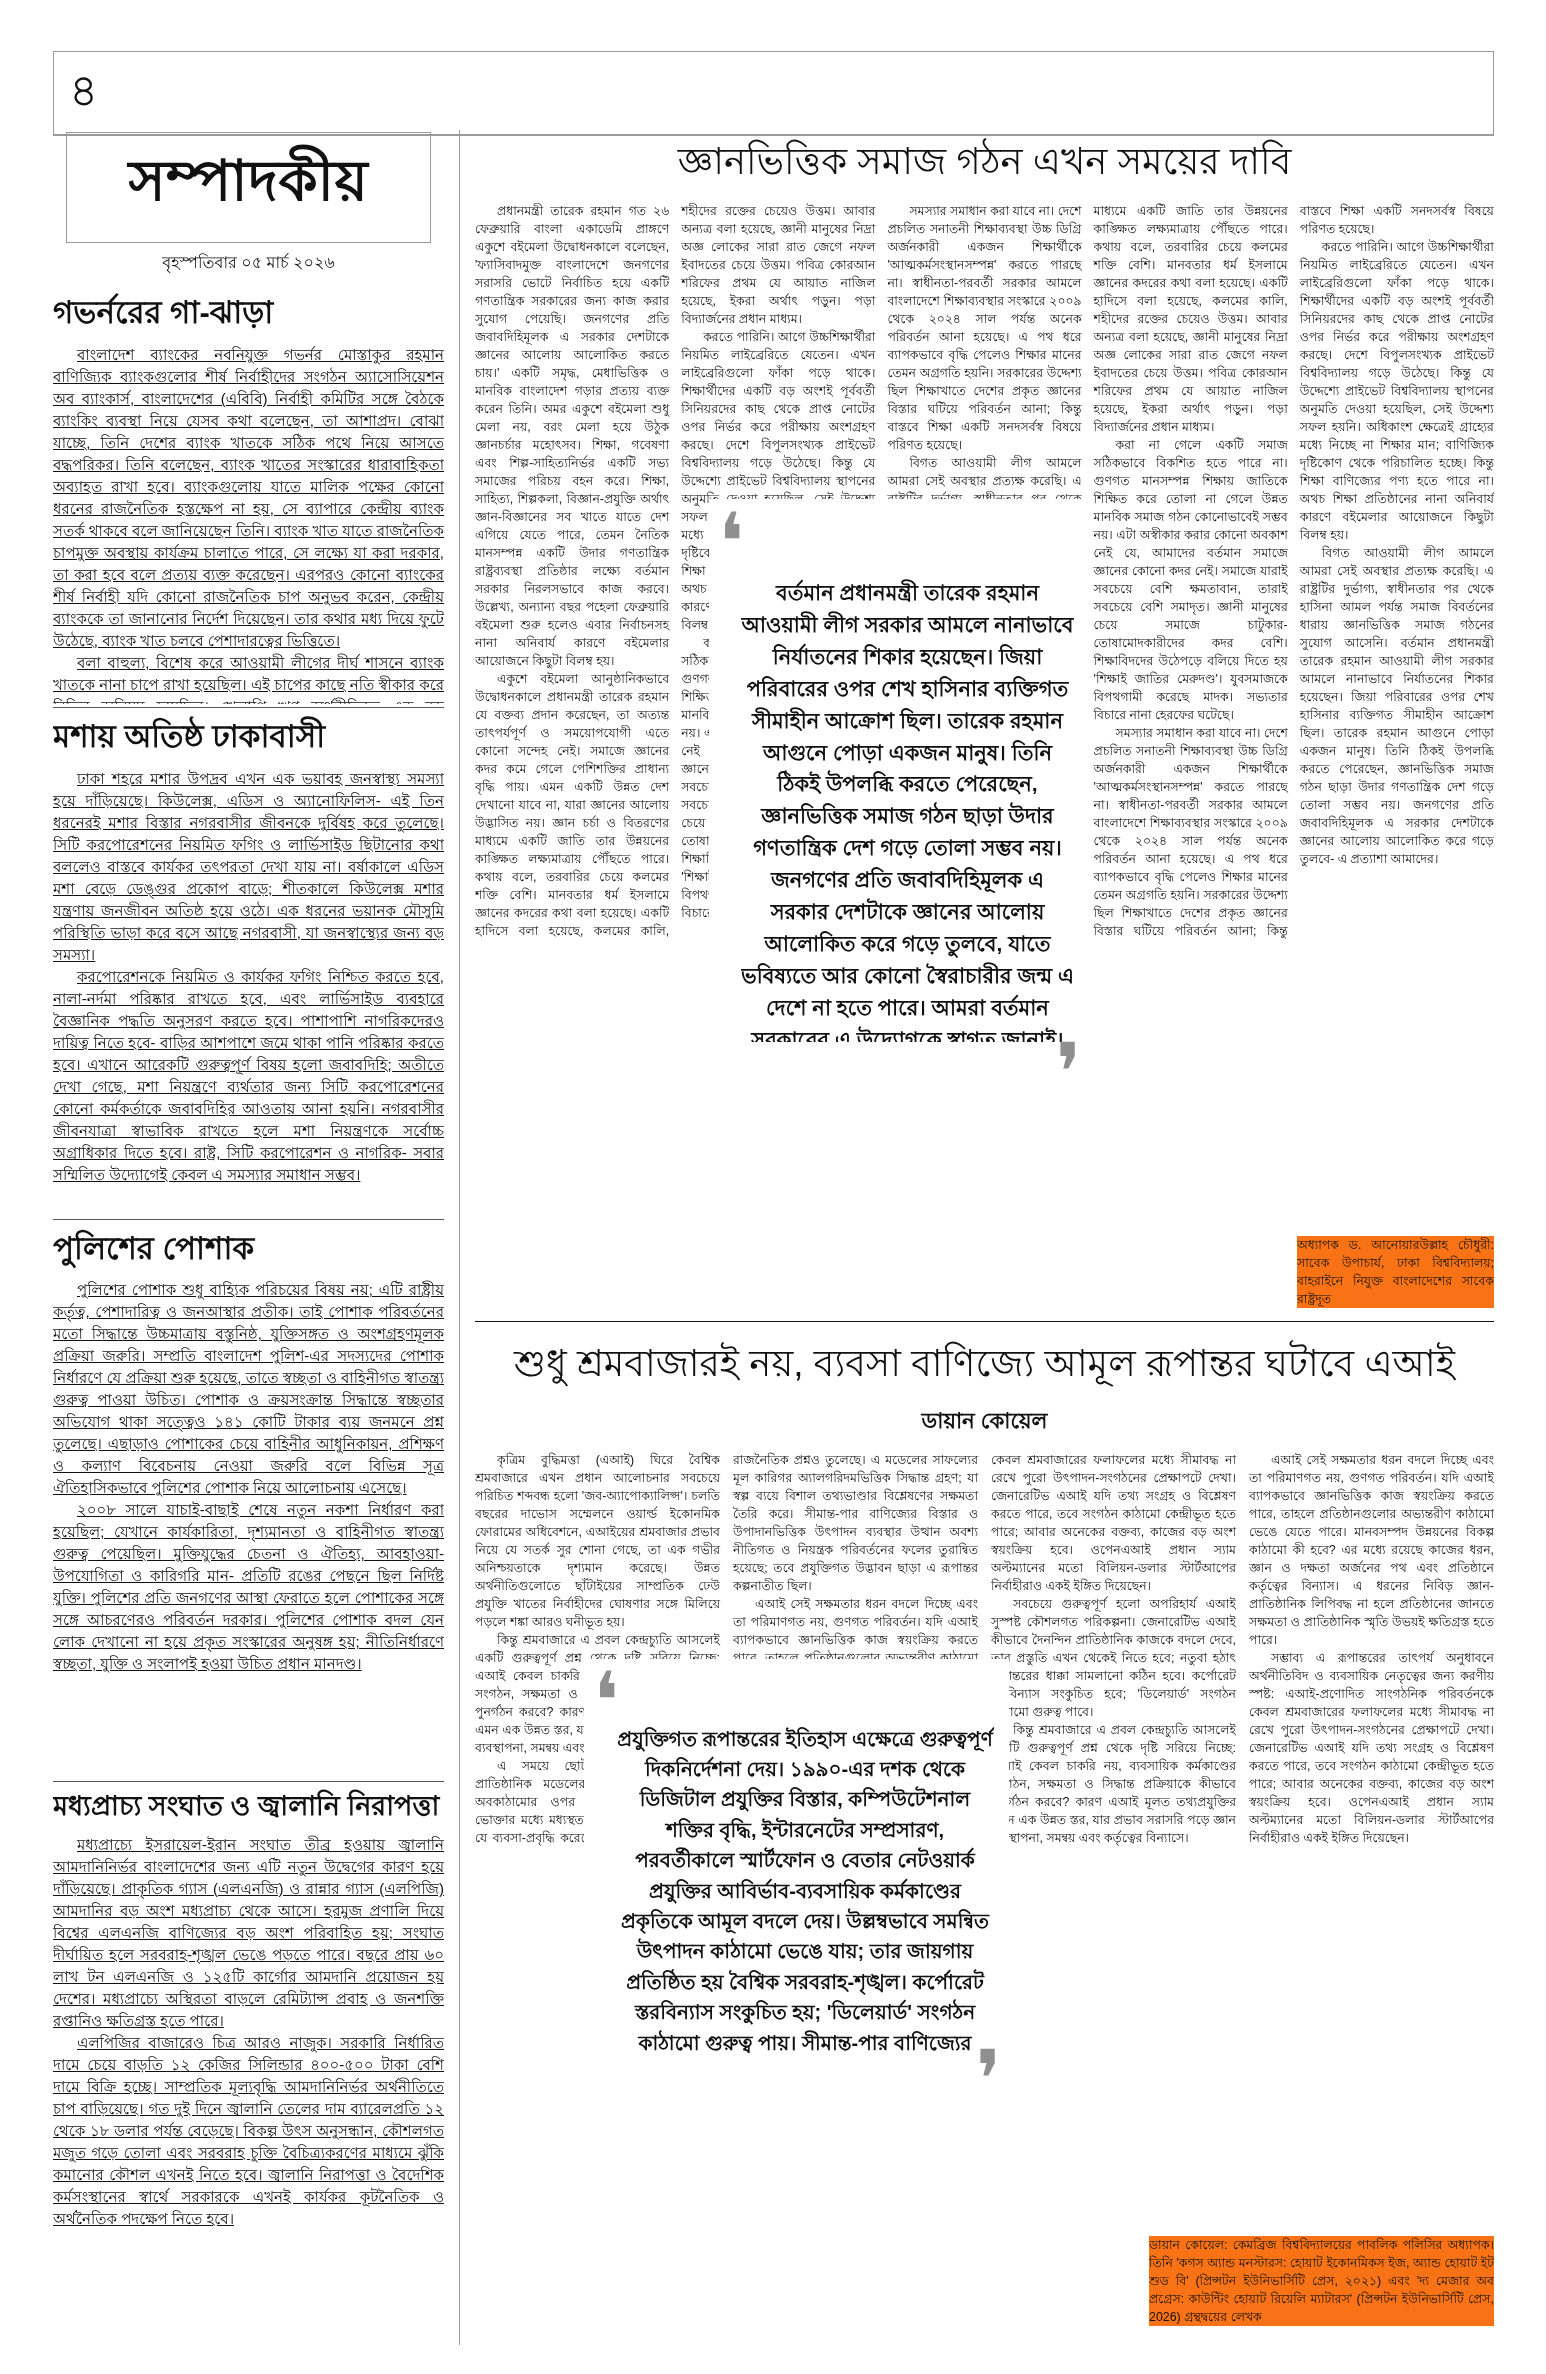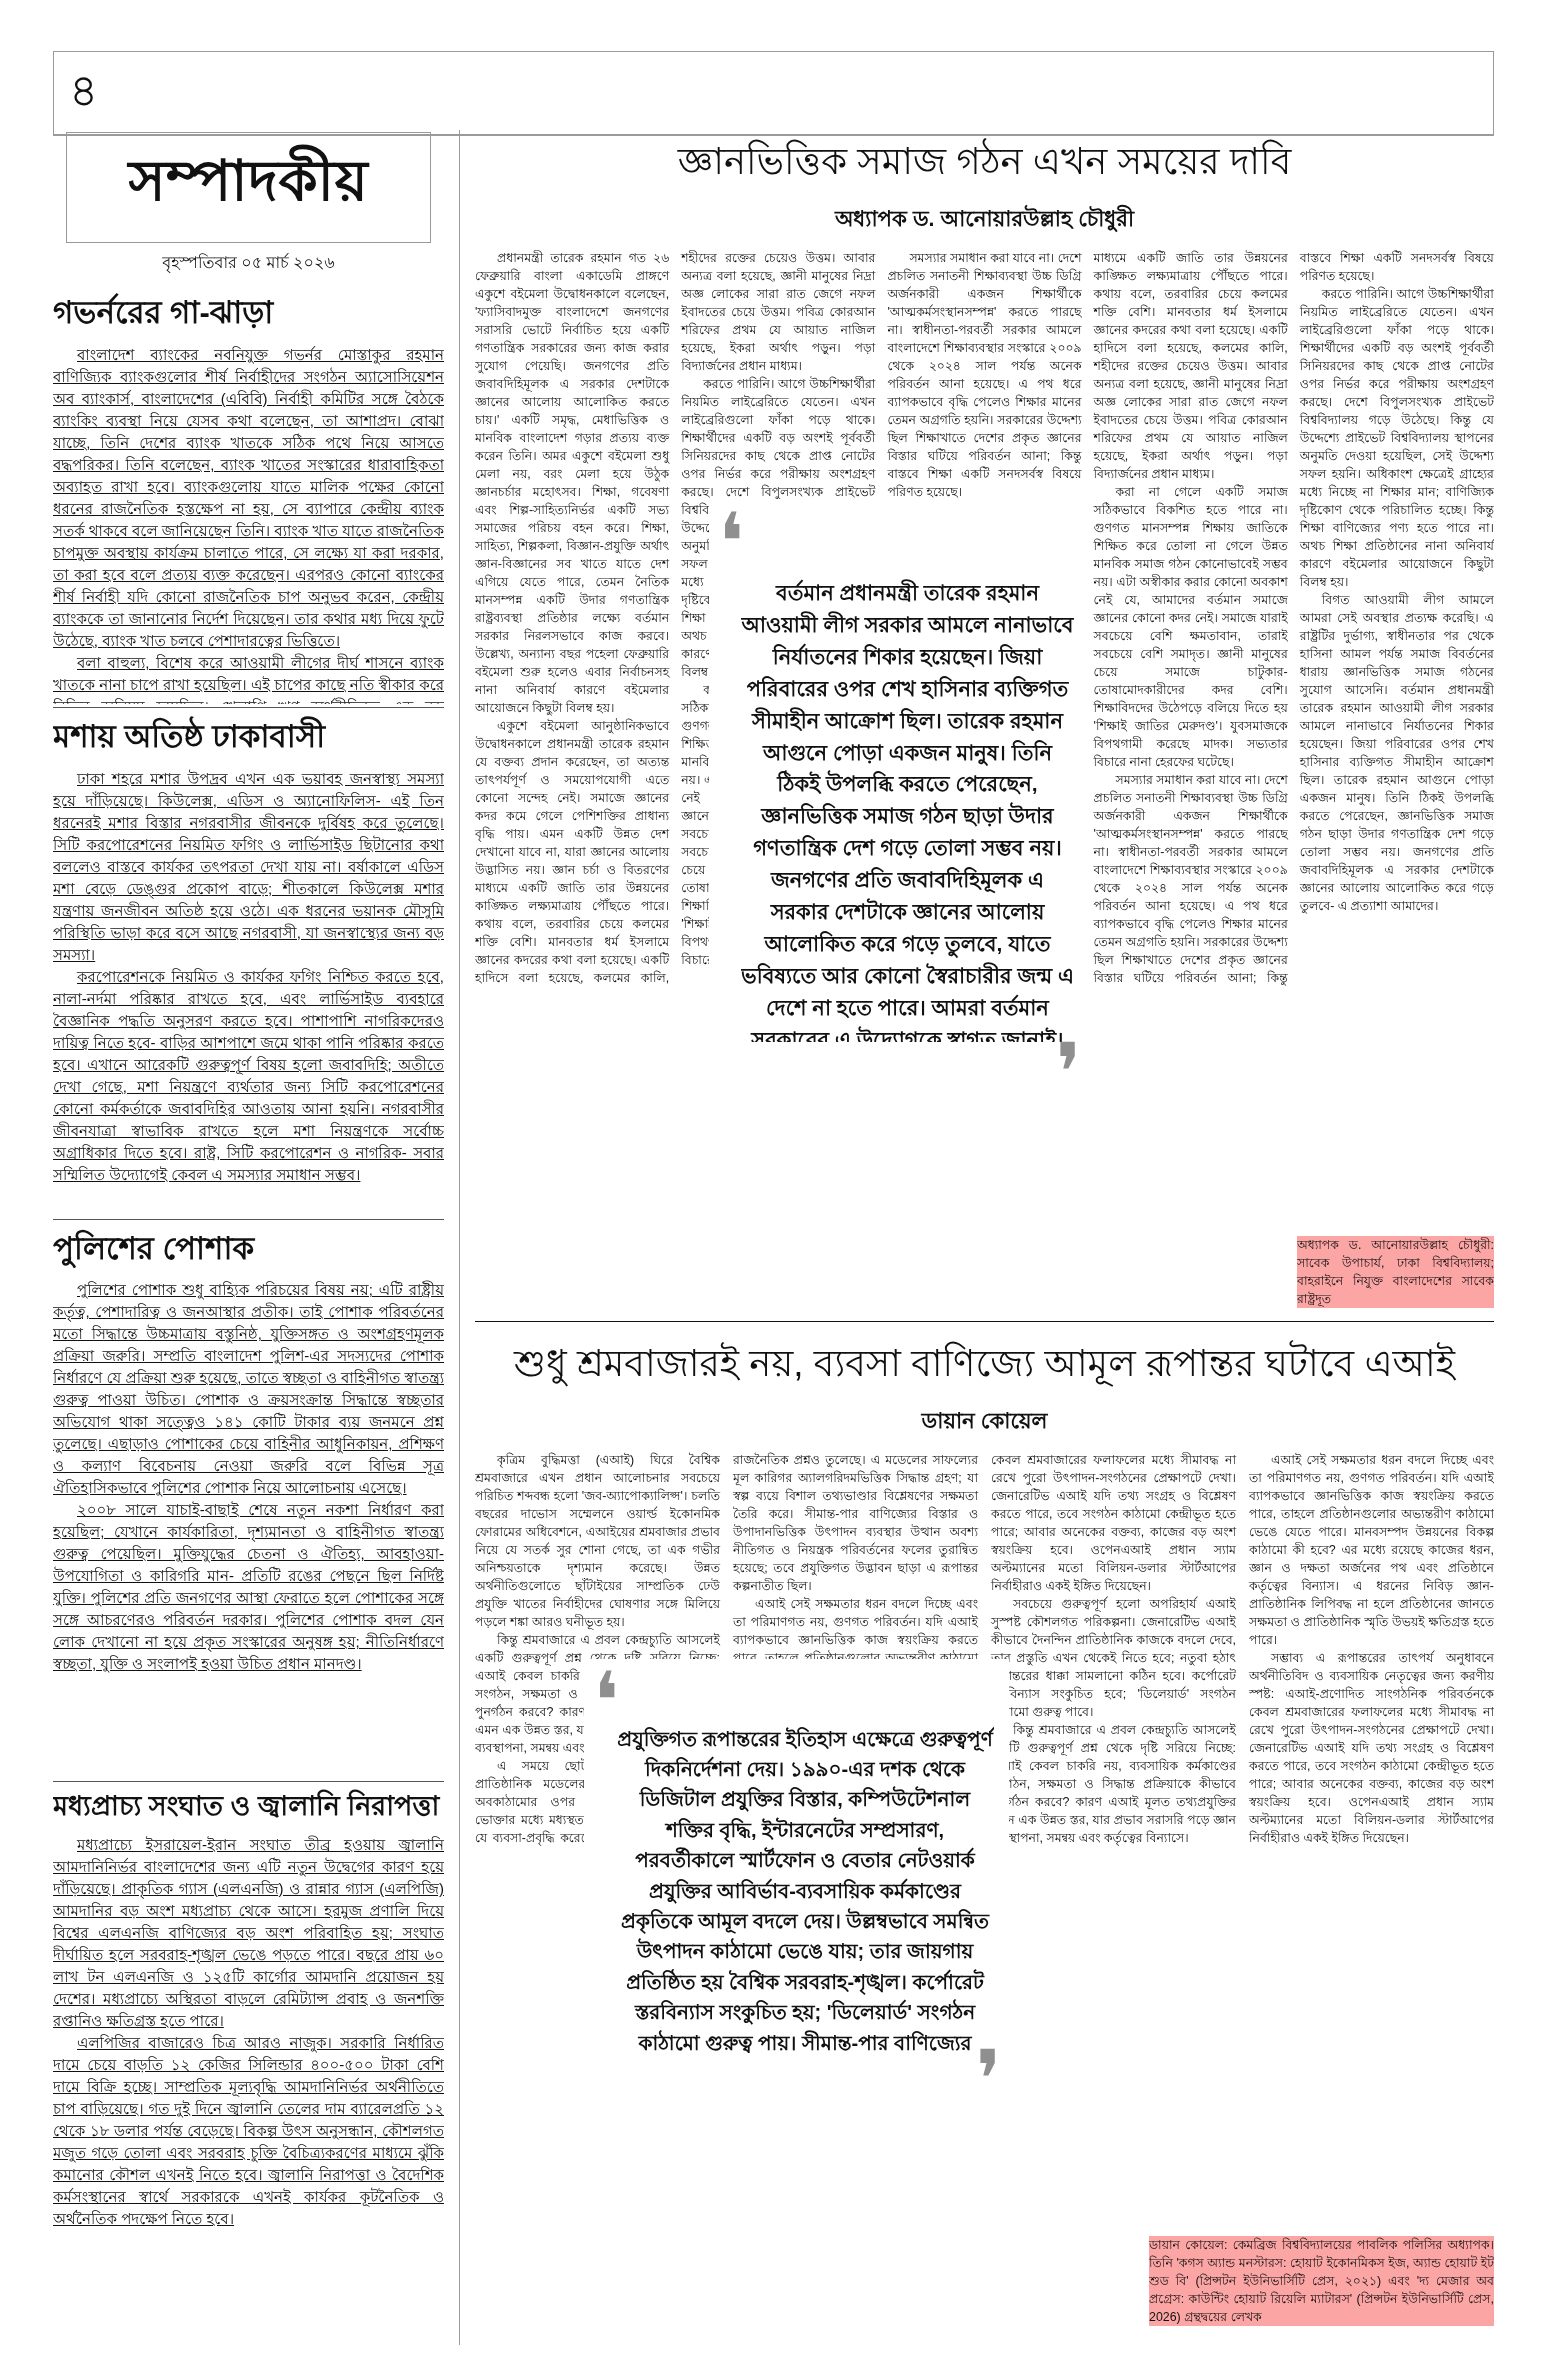--- a/index.html
+++ b/index.html
@@ -70,21 +70,21 @@
   .pq2 { left:109px; top:327px; width:425px; height:456px; }
   .pq-open  { position:absolute; top:3.7px;  left:9.3px;  font-size:80px; color:#8f8f8f; line-height:1; }
   .pq-close { position:absolute; bottom:-5.6px; right:7.4px; font-size:80px; color:#8f8f8f; line-height:1; }
   .pq-text {
     position:absolute; top:78px; left:32px; right:15px; bottom:65px;
     font-size:21px; font-weight:700; line-height:1.52; text-align:center; overflow:hidden;
   }
   .pq2 .pq-text { top:65px; font-size:20px; bottom:56px; }
   
   .bio {
-    position:absolute; background:#fca5a5; font-size:12.4px; line-height:18px; text-align:justify;
+    position:absolute; background:#f97316; font-size:12.4px; line-height:18px; text-align:justify;
   }
   .bio1 { right:0; bottom:5.6px; width:197px; }
   .bio2 { right:0; bottom:13px; width:345px; }
 </style>
 </head>
 <body>
 
 <div class="page">
 
   <div class="masthead">
@@ -129,21 +129,20 @@
         </div>
       </div>
     </div>
 
     <div class="v-rule"></div>
 
     <div class="main-col">
 
       <div class="article top-article">
         <h1>জ্ঞানভিত্তিক সমাজ গঠন এখন সময়ের দাবি</h1>
-        <div class="byline">অধ্যাপক ড. আনোয়ারউল্লাহ চৌধুরী</div>
         <div class="body-cols cols5">
           <p>প্রধানমন্ত্রী তারেক রহমান গত ২৬ ফেব্রুয়ারি বাংলা একাডেমি প্রাঙ্গণে একুশে বইমেলা উদ্বোধনকালে বলেছেন, 'ফ্যাসিবাদমুক্ত বাংলাদেশে জনগণের সরাসরি ভোটে নির্বাচিত হয়ে একটি গণতান্ত্রিক সরকারের জন্য কাজ করার সুযোগ পেয়েছি। জনগণের প্রতি জবাবদিহিমূলক এ সরকার দেশটাকে জ্ঞানের আলোয় আলোকিত করতে চায়।' একটি সমৃদ্ধ, মেধাভিত্তিক ও মানবিক বাংলাদেশ গড়ার প্রত্যয় ব্যক্ত করেন তিনি। অমর একুশে বইমেলা শুধু মেলা নয়, বরং মেলা হয়ে উঠুক জ্ঞানচর্চার মহোৎসব। শিক্ষা, গবেষণা এবং শিল্প-সাহিত্যনির্ভর একটি সভ্য সমাজের পরিচয় বহন করে। শিক্ষা, সাহিত্য, শিল্পকলা, বিজ্ঞান-প্রযুক্তি অর্থাৎ জ্ঞান-বিজ্ঞানের সব খাতে যাতে দেশ এগিয়ে যেতে পারে, তেমন নৈতিক মানসম্পন্ন একটি উদার গণতান্ত্রিক রাষ্ট্রব্যবস্থা প্রতিষ্ঠার লক্ষ্যে বর্তমান সরকার নিরলসভাবে কাজ করবে। উল্লেখ্য, অন্যান্য বছর পহেলা ফেব্রুয়ারি বইমেলা শুরু হলেও এবার নির্বাচনসহ নানা অনিবার্য কারণে বইমেলার আয়োজনে কিছুটা বিলম্ব হয়।</p>
           <p>একুশে বইমেলা আনুষ্ঠানিকভাবে উদ্বোধনকালে প্রধানমন্ত্রী তারেক রহমান যে বক্তব্য প্রদান করেছেন, তা অত্যন্ত তাৎপর্যপূর্ণ ও সময়োপযোগী এতে কোনো সন্দেহ নেই। সমাজে জ্ঞানের কদর কমে গেলে পেশিশক্তির প্রাধান্য বৃদ্ধি পায়। এমন একটি উন্নত দেশ দেখানো যাবে না, যারা জ্ঞানের আলোয় উদ্ভাসিত নয়। জ্ঞান চর্চা ও বিতরণের মাধ্যমে একটি জাতি তার উন্নয়নের কাঙ্ক্ষিত লক্ষ্যমাত্রায় পৌঁছতে পারে। কথায় বলে, তরবারির চেয়ে কলমের শক্তি বেশি। মানবতার ধর্ম ইসলামে জ্ঞানের কদরের কথা বলা হয়েছে। একটি হাদিসে বলা হয়েছে, কলমের কালি, শহীদের রক্তের চেয়েও উত্তম। আবার অন্যত্র বলা হয়েছে, জ্ঞানী মানুষের নিদ্রা অজ্ঞ লোকের সারা রাত জেগে নফল ইবাদতের চেয়ে উত্তম। পবিত্র কোরআন শরিফের প্রথম যে আয়াত নাজিল হয়েছে, ইকরা অর্থাৎ পড়ুন। পড়া বিদ্যার্জনের প্রধান মাধ্যম।</p>
           <p>করতে পারিনি। আগে উচ্চশিক্ষার্থীরা নিয়মিত লাইব্রেরিতে যেতেন। এখন লাইব্রেরিগুলো ফাঁকা পড়ে থাকে। শিক্ষার্থীদের একটি বড় অংশই পূর্ববর্তী সিনিয়রদের কাছ থেকে প্রাপ্ত নোটের ওপর নির্ভর করে পরীক্ষায় অংশগ্রহণ করছে। দেশে বিপুলসংখ্যক প্রাইভেট বিশ্ববিদ্যালয় গড়ে উঠেছে। কিন্তু যে উদ্দেশ্যে প্রাইভেট বিশ্ববিদ্যালয় স্থাপনের অনুমতি দেওয়া হয়েছিল, সেই উদ্দেশ্য সফল হয়নি। অধিকাংশ ক্ষেত্রেই গ্রাহ্যের মধ্যে নিচ্ছে না শিক্ষার মান; বাণিজ্যিক দৃষ্টিকোণ থেকে পরিচালিত হচ্ছে। কিন্তু শিক্ষা বাণিজ্যের পণ্য হতে পারে না। অথচ শিক্ষা প্রতিষ্ঠানের নানা অনিবার্য কারণে বইমেলার আয়োজনে কিছুটা বিলম্ব হয়।</p>
           <p>করা না গেলে একটি সমাজ সঠিকভাবে বিকশিত হতে পারে না। গুণগত মানসম্পন্ন শিক্ষায় জাতিকে শিক্ষিত করে তোলা না গেলে উন্নত মানবিক সমাজ গঠন কোনোভাবেই সম্ভব নয়। এটা অস্বীকার করার কোনো অবকাশ নেই যে, আমাদের বর্তমান সমাজে জ্ঞানের কোনো কদর নেই। সমাজে যারাই সবচেয়ে বেশি ক্ষমতাবান, তারাই সবচেয়ে বেশি সমাদৃত। জ্ঞানী মানুষের চেয়ে সমাজে চাটুকার-তোষামোদকারীদের কদর বেশি। শিক্ষাবিদদের উঠেপড়ে বলিয়ে দিতে হয় 'শিক্ষাই জাতির মেরুদণ্ড'। যুবসমাজকে বিপথগামী করেছে মাদক। সভ্যতার বিচারে নানা হেরফের ঘটেছে।</p>
           <p>সমস্যার সমাধান করা যাবে না। দেশে প্রচলিত সনাতনী শিক্ষাব্যবস্থা উচ্চ ডিগ্রি অর্জনকারী একজন শিক্ষার্থীকে 'আত্মকর্মসংস্থানসম্পন্ন' করতে পারছে না। স্বাধীনতা-পরবর্তী সরকার আমলে বাংলাদেশে শিক্ষাব্যবস্থার সংস্কারে ২০০৯ থেকে ২০২৪ সাল পর্যন্ত অনেক পরিবর্তন আনা হয়েছে। এ পথ ধরে ব্যাপকভাবে বৃদ্ধি পেলেও শিক্ষার মানের তেমন অগ্রগতি হয়নি। সরকারের উদ্দেশ্য ছিল শিক্ষাখাতে দেশের প্রকৃত জ্ঞানের বিস্তার ঘটিয়ে পরিবর্তন আনা; কিন্তু বাস্তবে শিক্ষা একটি সনদসর্বস্ব বিষয়ে পরিণত হয়েছে।</p>
           <p>বিগত আওয়ামী লীগ আমলে আমরা সেই অবস্থার প্রত্যক্ষ করেছি। এ রাষ্ট্রটির দুর্ভাগ্য, স্বাধীনতার পর থেকে হাসিনা আমল পর্যন্ত সমাজ বিবর্তনের ধারায় জ্ঞানভিত্তিক সমাজ গঠনের সুযোগ আসেনি। বর্তমান প্রধানমন্ত্রী তারেক রহমান আওয়ামী লীগ সরকার আমলে নানাভাবে নির্যাতনের শিকার হয়েছেন। জিয়া পরিবারের ওপর শেখ হাসিনার ব্যক্তিগত সীমাহীন আক্রোশ ছিল। তারেক রহমান আগুনে পোড়া একজন মানুষ। তিনি ঠিকই উপলব্ধি করতে পেরেছেন, জ্ঞানভিত্তিক সমাজ গঠন ছাড়া উদার গণতান্ত্রিক দেশ গড়ে তোলা সম্ভব নয়। জনগণের প্রতি জবাবদিহিমূলক এ সরকার দেশটাকে জ্ঞানের আলোয় আলোকিত করে গড়ে তুলবে- এ প্রত্যাশা আমাদের।</p>
           <p>একুশে বইমেলা আনুষ্ঠানিকভাবে উদ্বোধনকালে প্রধানমন্ত্রী তারেক রহমান যে বক্তব্য প্রদান করেছেন, তা অত্যন্ত তাৎপর্যপূর্ণ ও সময়োপযোগী এতে কোনো সন্দেহ নেই। সমাজে জ্ঞানের কদর কমে গেলে পেশিশক্তির প্রাধান্য বৃদ্ধি পায়। এমন একটি উন্নত দেশ দেখানো যাবে না, যারা জ্ঞানের আলোয় উদ্ভাসিত নয়। জ্ঞান চর্চা ও বিতরণের মাধ্যমে একটি জাতি তার উন্নয়নের কাঙ্ক্ষিত লক্ষ্যমাত্রায় পৌঁছতে পারে। কথায় বলে, তরবারির চেয়ে কলমের শক্তি বেশি। মানবতার ধর্ম ইসলামে জ্ঞানের কদরের কথা বলা হয়েছে। একটি হাদিসে বলা হয়েছে, কলমের কালি, শহীদের রক্তের চেয়েও উত্তম। আবার অন্যত্র বলা হয়েছে, জ্ঞানী মানুষের নিদ্রা অজ্ঞ লোকের সারা রাত জেগে নফল ইবাদতের চেয়ে উত্তম। পবিত্র কোরআন শরিফের প্রথম যে আয়াত নাজিল হয়েছে, ইকরা অর্থাৎ পড়ুন। পড়া বিদ্যার্জনের প্রধান মাধ্যম।</p>
           <p>করা না গেলে একটি সমাজ সঠিকভাবে বিকশিত হতে পারে না। গুণগত মানসম্পন্ন শিক্ষায় জাতিকে শিক্ষিত করে তোলা না গেলে উন্নত মানবিক সমাজ গঠন কোনোভাবেই সম্ভব নয়। এটা অস্বীকার করার কোনো অবকাশ নেই যে, আমাদের বর্তমান সমাজে জ্ঞানের কোনো কদর নেই। সমাজে যারাই সবচেয়ে বেশি ক্ষমতাবান, তারাই সবচেয়ে বেশি সমাদৃত। জ্ঞানী মানুষের চেয়ে সমাজে চাটুকার-তোষামোদকারীদের কদর বেশি। শিক্ষাবিদদের উঠেপড়ে বলিয়ে দিতে হয় 'শিক্ষাই জাতির মেরুদণ্ড'। যুবসমাজকে বিপথগামী করেছে মাদক। সভ্যতার বিচারে নানা হেরফের ঘটেছে।</p>
           <p>সমস্যার সমাধান করা যাবে না। দেশে প্রচলিত সনাতনী শিক্ষাব্যবস্থা উচ্চ ডিগ্রি অর্জনকারী একজন শিক্ষার্থীকে 'আত্মকর্মসংস্থানসম্পন্ন' করতে পারছে না। স্বাধীনতা-পরবর্তী সরকার আমলে বাংলাদেশে শিক্ষাব্যবস্থার সংস্কারে ২০০৯ থেকে ২০২৪ সাল পর্যন্ত অনেক পরিবর্তন আনা হয়েছে। এ পথ ধরে ব্যাপকভাবে বৃদ্ধি পেলেও শিক্ষার মানের তেমন অগ্রগতি হয়নি। সরকারের উদ্দেশ্য ছিল শিক্ষাখাতে দেশের প্রকৃত জ্ঞানের বিস্তার ঘটিয়ে পরিবর্তন আনা; কিন্তু বাস্তবে শিক্ষা একটি সনদসর্বস্ব বিষয়ে পরিণত হয়েছে।</p>

